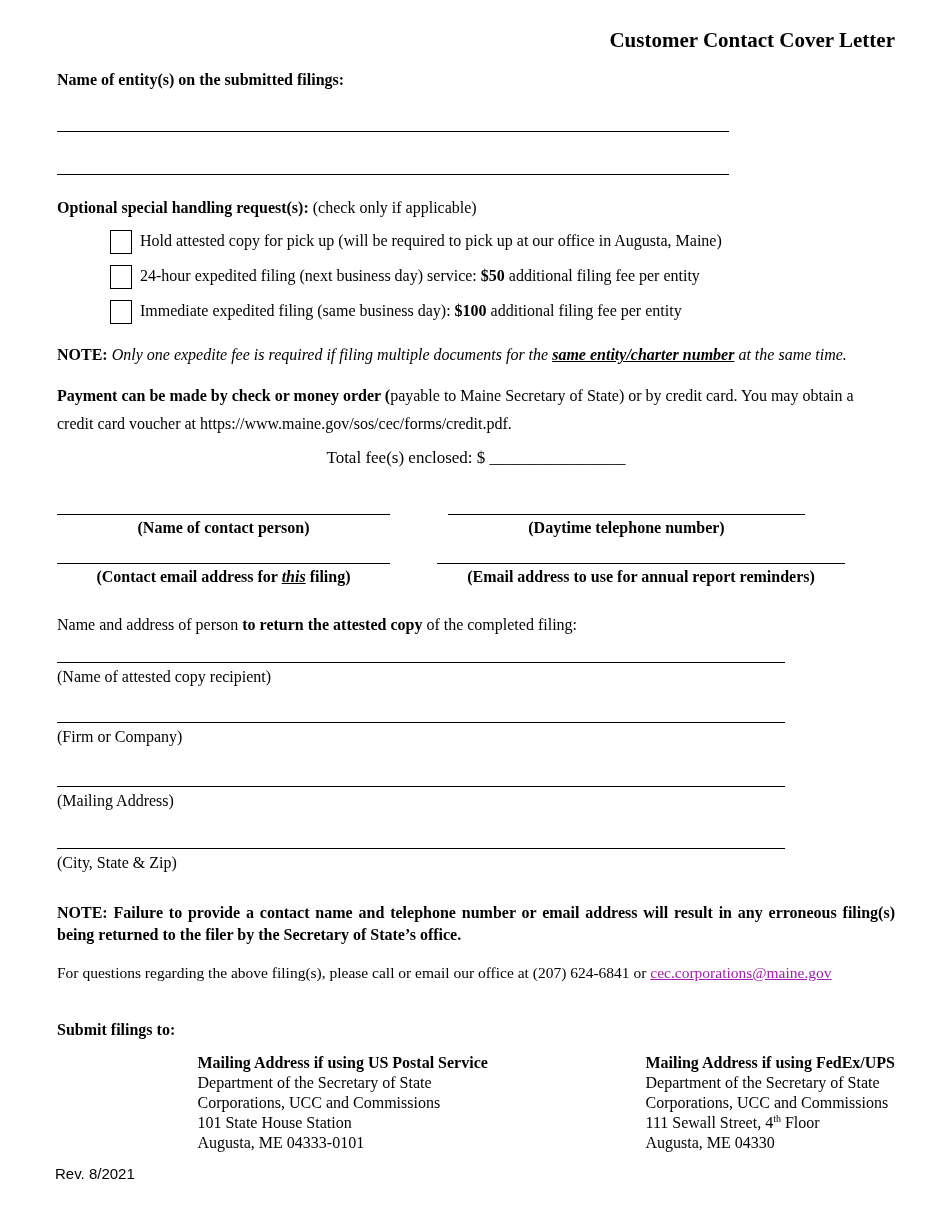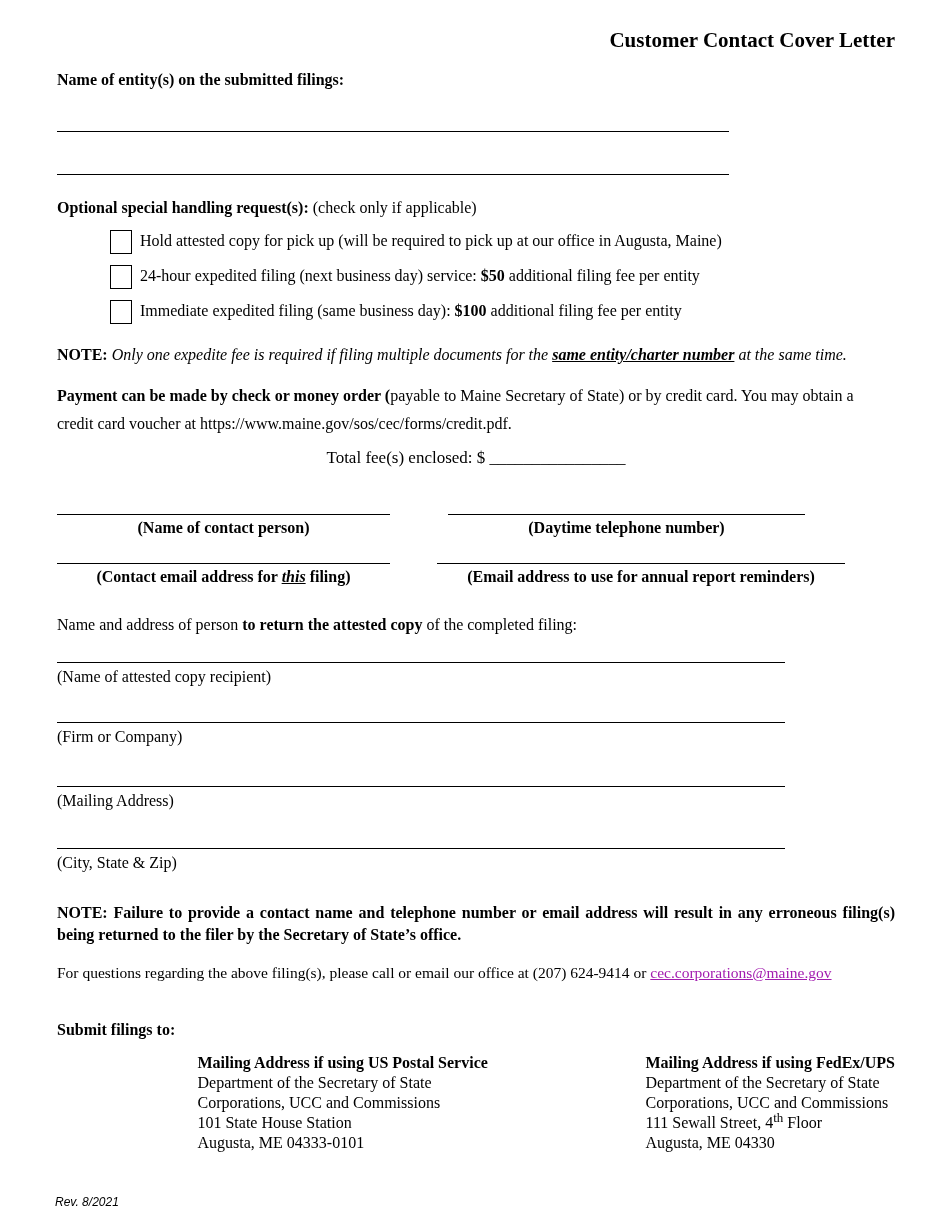--- a/index.html
+++ b/index.html
@@ -41,22 +41,22 @@
   .attested-field.f4 .attested-line{margin-top:36px;}
   .attested-caption{text-align:left;margin-top:3px;line-height:22px;}
   .failure-note{margin:28px 0 0 0;font-weight:bold;text-align:justify;line-height:22px;}
   .questions{margin:16px 0 0 0;line-height:22px;font-size:15.5px;white-space:nowrap;}
   .email-link{color:#a21caf;text-decoration:underline;cursor:pointer;}
   .submit-heading{margin:36px 0 0 0;font-weight:bold;line-height:20px;}
   .addr-cols{display:flex;margin-top:13px;justify-content:flex-end;}
   .addr-col{display:flex;flex-direction:column;line-height:20px;}
   .addr-col.usps{width:448px;}
   .addr-heading{font-weight:bold;}
-  sup{font-size:13px;vertical-align:super;line-height:0;}
-  .rev{position:absolute;left:55px;top:1195px;font-family:"Liberation Sans","DejaVu Sans",sans-serif;font-size:12px;font-style:italic;}
+  sup{font-size:10px;vertical-align:super;line-height:0;}
+  .rev{position:absolute;left:55px;top:1165px;font-family:"Liberation Sans","DejaVu Sans",sans-serif;font-size:15px;}
 </style>
 </head>
 <body>
 
 <div class="page">
 
   <h1 class="title">Customer Contact Cover Letter</h1>
 
   <p class="entity-label">Name of entity(s) on the submitted filings:</p>
   <div class="blank-line entity-line"></div>
@@ -112,21 +112,21 @@
     <div class="blank-line attested-line"></div>
     <div class="attested-caption">(Mailing Address)</div>
   </div>
   <div class="attested-field f4">
     <div class="blank-line attested-line"></div>
     <div class="attested-caption">(City, State &amp; Zip)</div>
   </div>
 
   <p class="failure-note">NOTE: Failure to provide a contact name and telephone number or email address will result in any erroneous filing(s) being returned to the filer by the Secretary of State’s office.</p>
 
-  <p class="questions"><span>For questions regarding the above filing(s), please call or email our office at (207) 624-9414 or </span><a class="email-link">cec.corporations@maine.gov</a></p>
+  <p class="questions"><span>For questions regarding the above filing(s), please call or email our office at (207) 624-6841 or </span><a class="email-link">cec.corporations@maine.gov</a></p>
 
   <p class="submit-heading">Submit filings to:</p>
 
   <div class="addr-cols">
     <div class="addr-col usps">
       <div class="addr-heading">Mailing Address if using US Postal Service</div>
       <div>Department of the Secretary of State</div>
       <div>Corporations, UCC and Commissions</div>
       <div>101 State House Station</div>
       <div>Augusta, ME 04333-0101</div>

